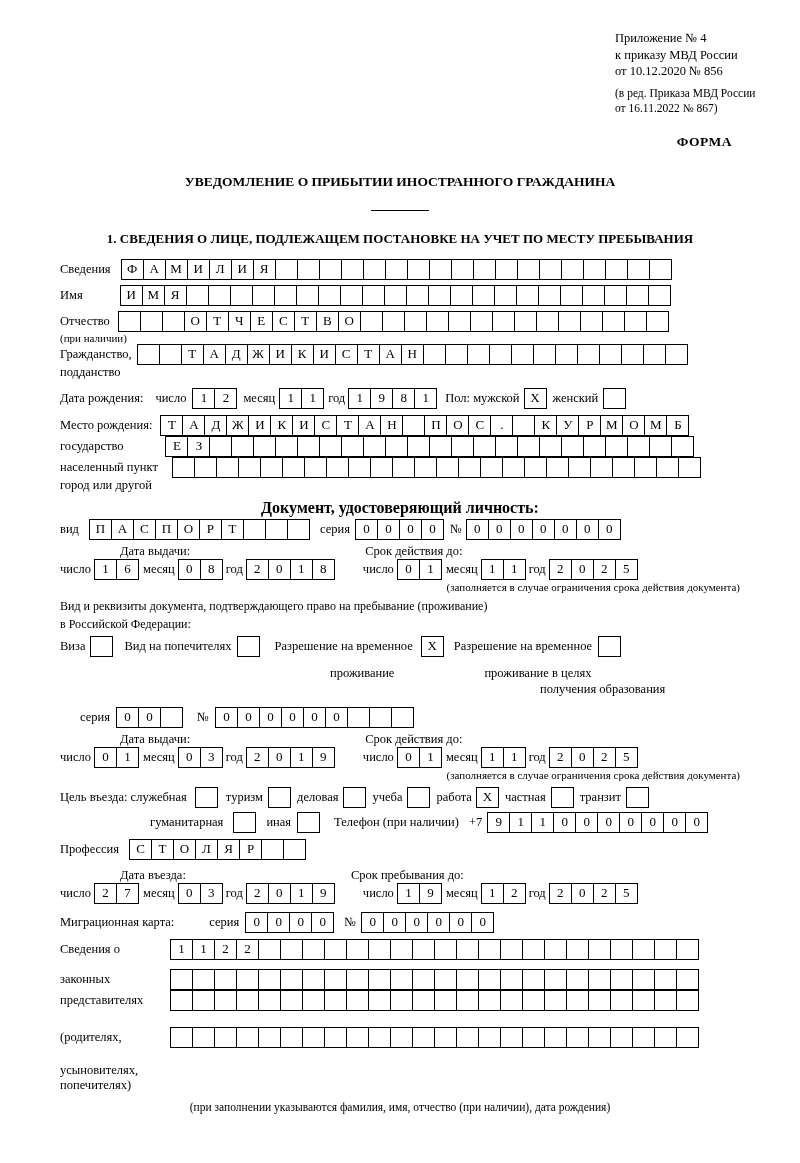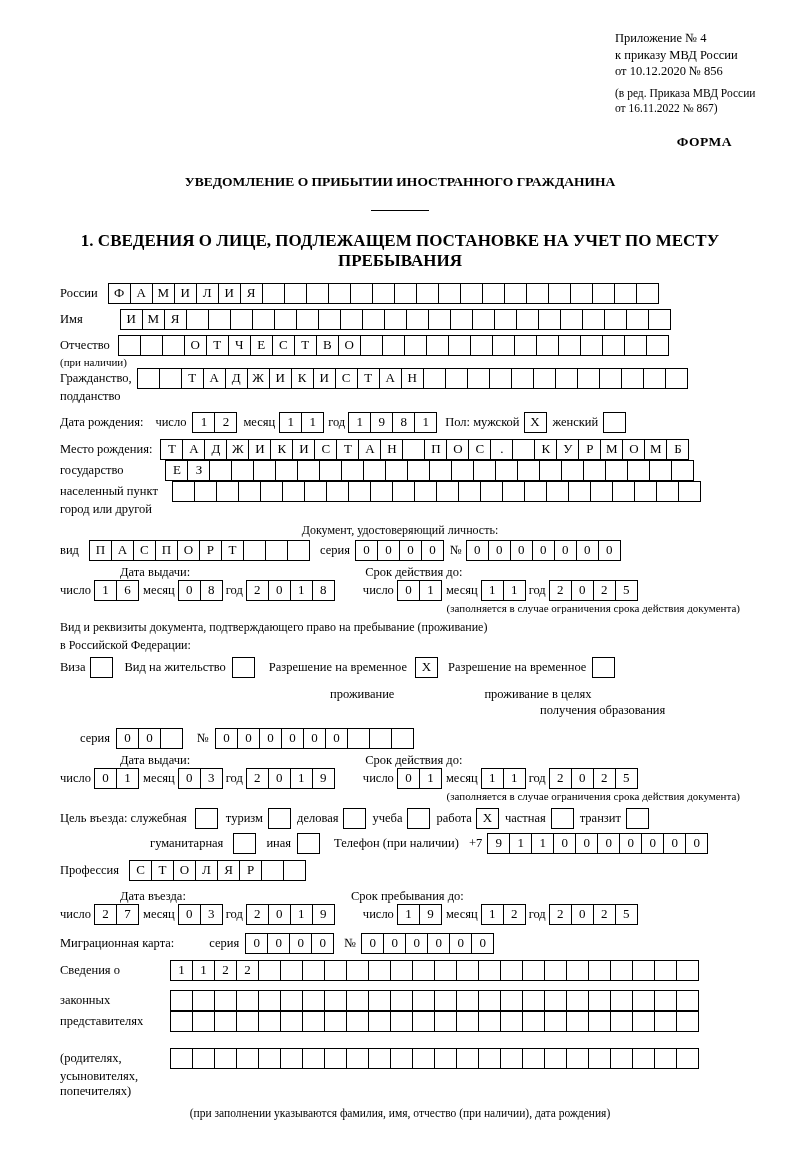--- a/index.html
+++ b/index.html
@@ -3,30 +3,30 @@
 <meta charset="utf-8">
 <style>
   html,body{margin:0;padding:0;background:#fff;}
   body{width:800px;min-height:1163px;font-family:"Liberation Serif", serif;color:#000;}
   .page{position:relative;width:800px;height:1163px;box-sizing:border-box;padding:30px 40px 10px 40px;}
   .hdr{text-align:left;font-size:12.5px;line-height:1.32;margin-left:575px;width:200px;}
   .hdr .sp{height:6px;}
   .forma{text-align:right;font-weight:bold;font-size:13.5px;letter-spacing:.5px;margin-top:18px;padding-right:28px;}
   .title{text-align:center;font-weight:bold;font-size:13.5px;line-height:1.45;margin-top:22px;}
   .title .ul{display:inline-block;border-bottom:1px solid #000;width:58px;vertical-align:bottom;height:13px;}
-  .sect{text-align:center;font-weight:bold;font-size:17px;margin-top:20px;}
+  .sect{text-align:center;font-weight:bold;font-size:13px;margin-top:20px;}
   .row{display:flex;align-items:center;margin-top:5px;font-size:12.5px;}
   .lbl{font-size:12.5px;white-space:nowrap;}
   .cells{display:flex;}
   .c{width:23px;height:21px;border:1px solid #000;margin-left:-1px;display:flex;align-items:center;justify-content:center;font-size:13px;font-family:"Liberation Serif", serif;box-sizing:border-box;}
   .c.first{margin-left:0;}
   .small{font-size:11px;}
   .ctr{text-align:center;}
   .lblsm{font-size:12px;}
-  .centerlbl{font-weight:normal;font-size:12px;}
+  .centerlbl{font-weight:bold;font-size:16px;}
 </style>
 </head>
 <body>
 
 <div class="page">
 
   <div class="hdr">
     <div>Приложение № 4</div>
     <div>к приказу МВД России</div>
     <div>от 10.12.2020 № 856</div>
@@ -40,21 +40,21 @@
   <div class="title">
     <div>УВЕДОМЛЕНИЕ О ПРИБЫТИИ ИНОСТРАННОГО ГРАЖДАНИНА</div>
     <div> <span class="ul"></span></div>
   </div>
 
   <div class="sect">1. СВЕДЕНИЯ О ЛИЦЕ, ПОДЛЕЖАЩЕМ ПОСТАНОВКЕ НА УЧЕТ ПО МЕСТУ ПРЕБЫВАНИЯ</div>
 
   <div id="form">
       <div class="row" style="margin-top:12px">
         <span style="display:inline-block;width:20px"></span>
-        <span class="lbl">России</span>
+        <span class="lbl">Сведения</span>
         <span style="display:inline-block;width:10px"></span>
         <span class="cells">
           <span class="c first">Ф</span>
           <span class="c">А</span>
           <span class="c">М</span>
           <span class="c">И</span>
           <span class="c">Л</span>
           <span class="c">И</span>
           <span class="c">Я</span>
           <span class="c"></span>
@@ -419,21 +419,21 @@
       <div class="row" style="margin-top:3px">
         <span style="display:inline-block;width:20px"></span>
         <span class="lbl lblsm">в Российской Федерации:</span>
       </div>
       <div class="row" style="margin-top:4px">
         <span style="display:inline-block;width:20px"></span>
         <span class="lbl">Виза</span>
         <span style="display:inline-block;width:4px"></span>
         <span class="c first"></span>
         <span style="display:inline-block;width:12px"></span>
-        <span class="lbl">Вид на жительство</span>
+        <span class="lbl">Вид на попечителях</span>
         <span style="display:inline-block;width:6px"></span>
         <span class="c first"></span>
         <span style="display:inline-block;width:14px"></span>
         <span class="lbl">Разрешение на временное</span>
         <span style="display:inline-block;width:8px"></span>
         <span class="c first">Х</span>
         <span style="display:inline-block;width:10px"></span>
         <span class="lbl">Разрешение на временное</span>
         <span style="display:inline-block;width:6px"></span>
         <span class="c first"></span>
@@ -793,21 +793,21 @@
           <span class="c"></span>
           <span class="c"></span>
           <span class="c"></span>
           <span class="c"></span>
           <span class="c"></span>
           <span class="c"></span>
           <span class="c"></span>
           <span class="c"></span>
         </span>
       </div>
-      <div class="row" style="margin-top:0">
+      <div class="row" style="margin-top:15px">
         <span style="display:inline-block;width:20px"></span>
         <span class="lbl">усыновителях,</span>
       </div>
       <div class="row" style="margin-top:0">
         <span style="display:inline-block;width:20px"></span>
         <span class="lbl">попечителях)</span>
       </div>
     </div>
 
   <div class="ctr" style="font-size:11.5px;margin-top:8px;">(при заполнении указываются фамилия, имя, отчество (при наличии), дата рождения)</div>

